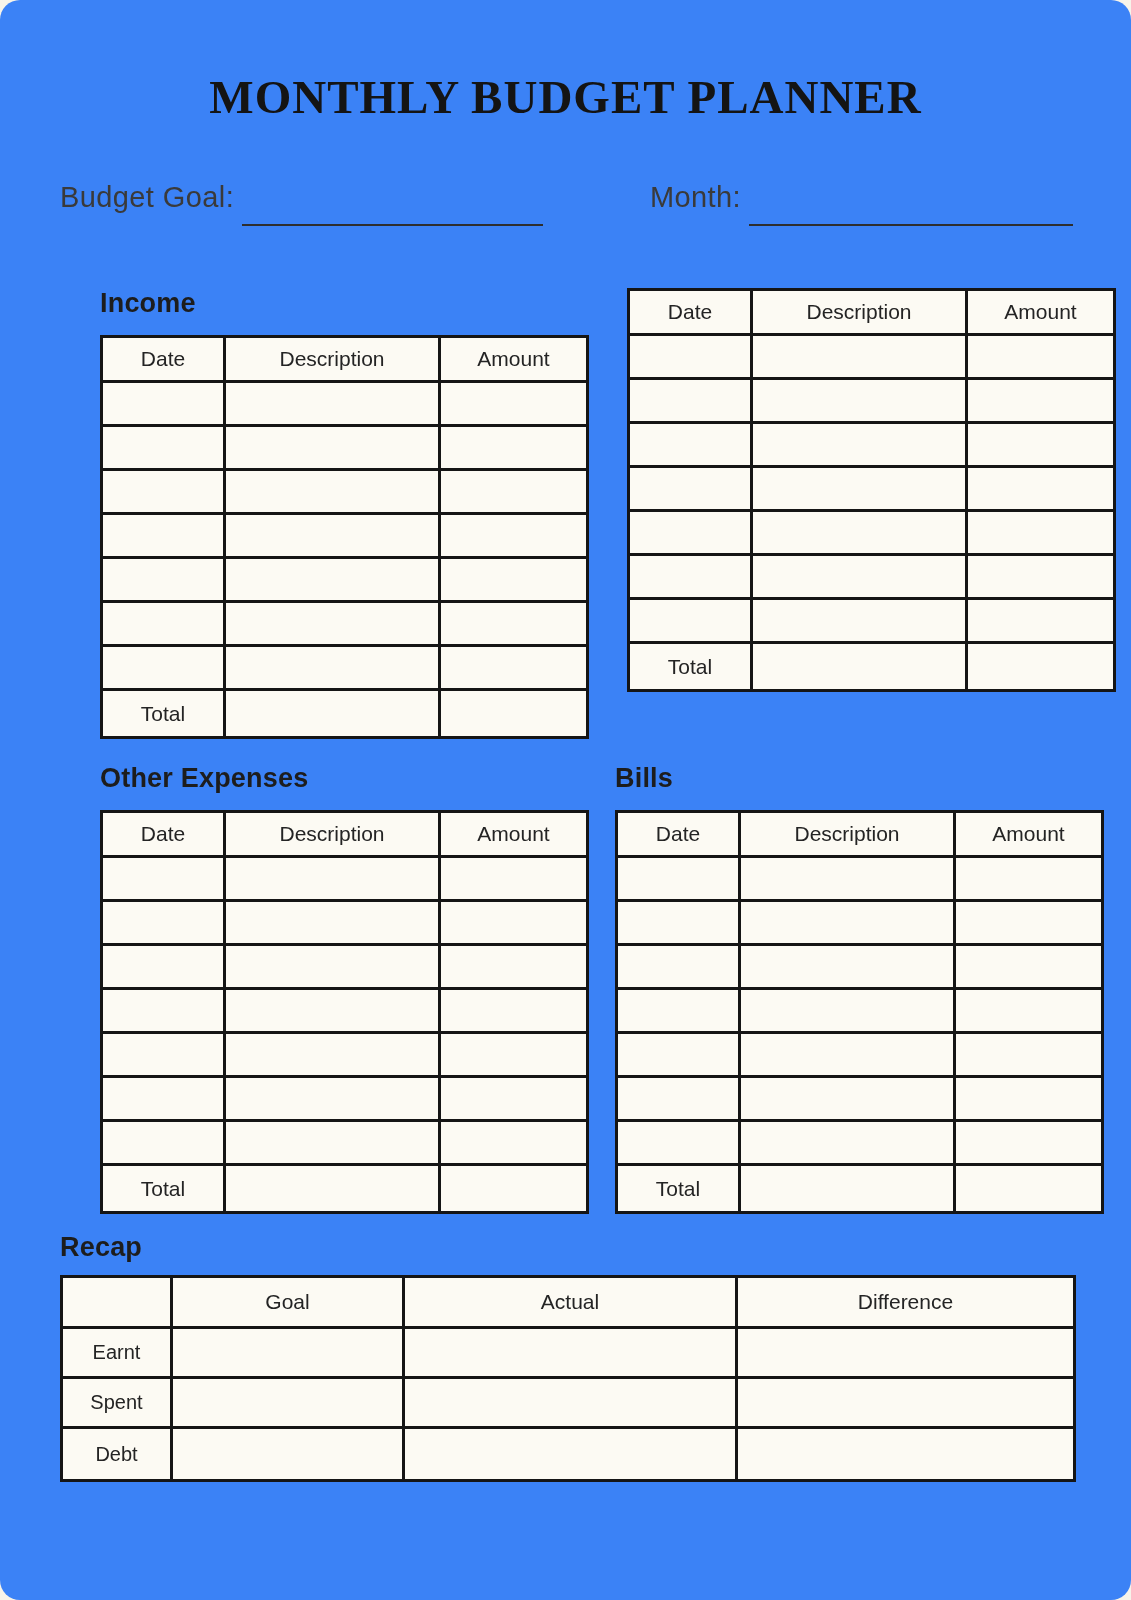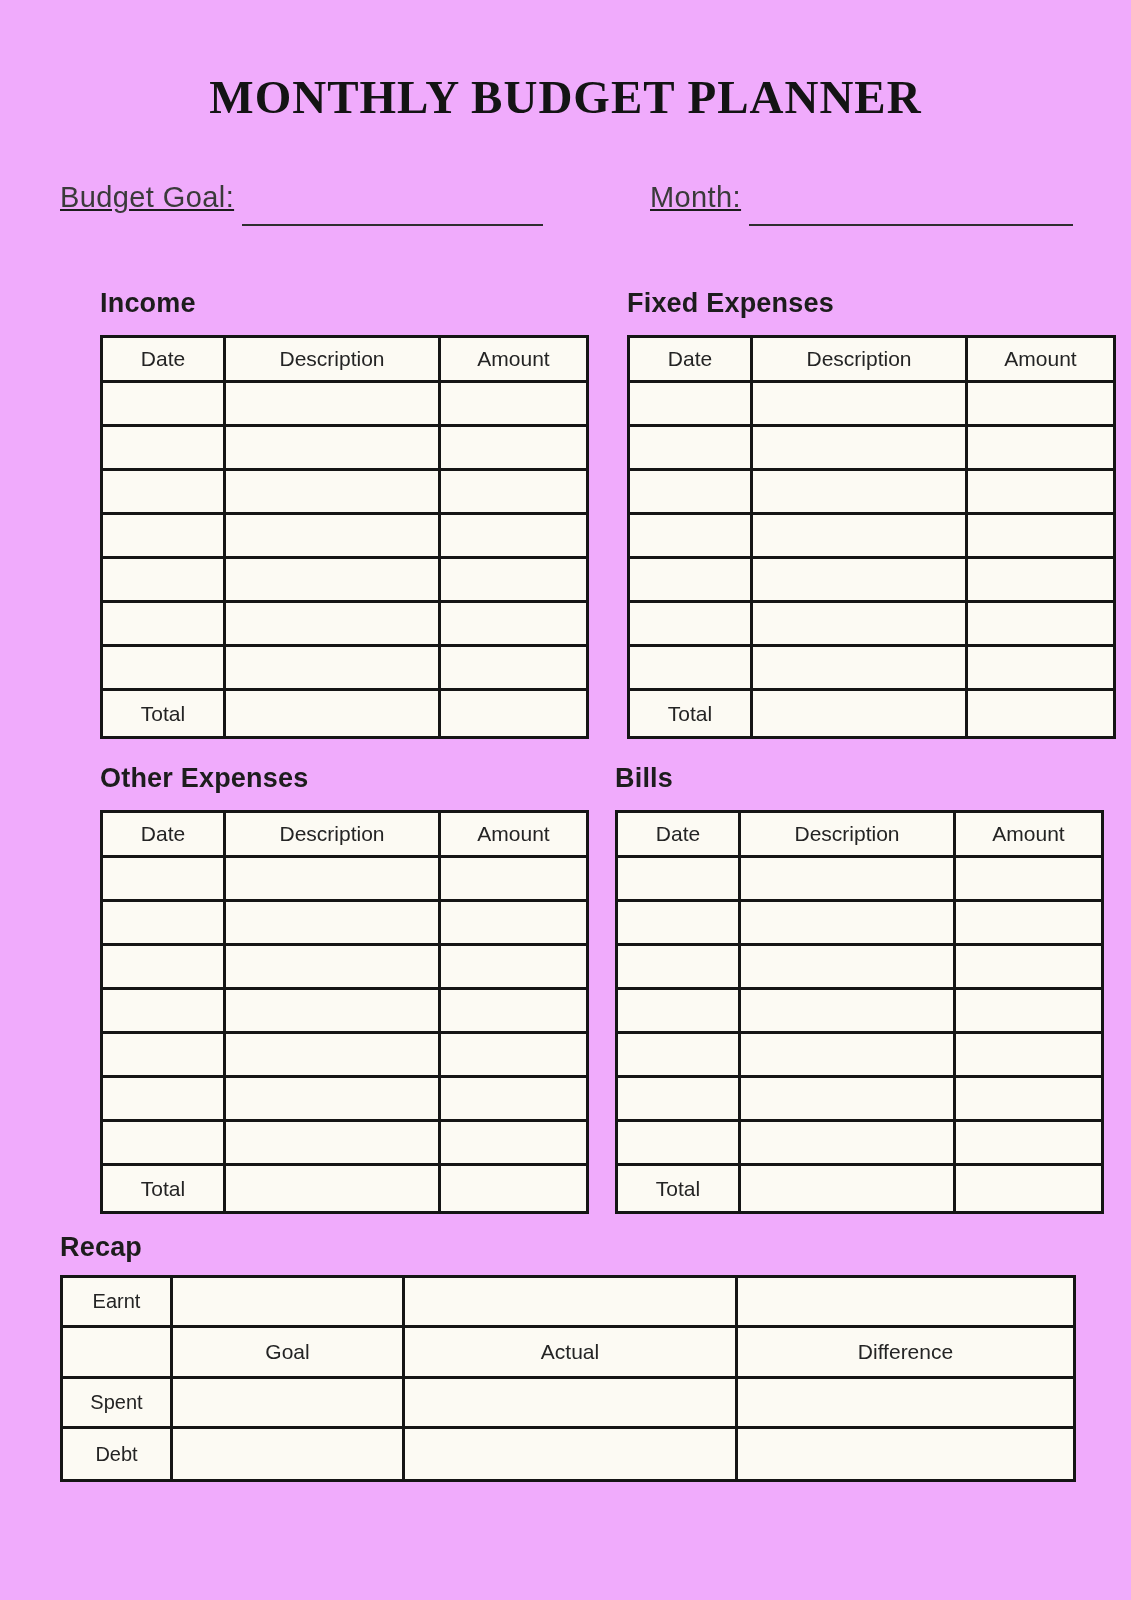--- a/index.html
+++ b/index.html
@@ -1,38 +1,38 @@
 <!DOCTYPE html>
 <html><head>
 <meta charset="utf-8">
 <style>
   html,body{margin:0;padding:0;background:#f7f4ea;}
   .page{
     position:relative;
     width:1131px;height:1600px;
     margin:0 auto;
-    background:#f0abfc;
+    background:#3b82f6;
     overflow:hidden;
     font-family:"Liberation Sans",sans-serif;
     color:#1c1c1c;
+    border-radius:20px;
   }
   h1.title{
     margin:0;padding-top:74px;
     text-align:center;
     font-family:"Liberation Serif",serif;
     font-weight:600;
     font-size:47px;
     letter-spacing:1px;
     line-height:1;
     color:#141414;
   }
   .fields{
     display:flex;align-items:flex-end;
     margin:60px 58px 0 60px;
-    text-decoration:underline;
   }
   .fgroup{display:flex;align-items:flex-end;}
   .g1{width:483px;}
   .fspacer{width:107px;}
   .g2{flex:1;}
   .flabel{
     font-size:29px;line-height:1.15;
     color:#3a3a3a;letter-spacing:.4px;font-weight:400;
     white-space:nowrap;
   }
@@ -175,21 +175,20 @@
             </tr>
             <tr class="total-row">
               <td>Total</td>
               <td></td>
               <td></td>
             </tr>
           </tbody>
         </table>
     </section>
     <section>
-      <h2 class="sec-heading">Fixed Expenses</h2>
       <table class="planner">
           <colgroup>
             <col style="width: 123px;">
             <col style="width: 215px;">
             <col style="width: 145px;">
           </colgroup>
           <tbody>
             <tr>
               <th>Date</th>
               <th>Description</th>
@@ -361,32 +360,32 @@
     <h2 class="sec-heading">Recap</h2>
     <table class="recap-table">
         <colgroup>
           <col style="width: 110px;">
           <col style="width: 232px;">
           <col style="width: 333px;">
           <col style="width: 335px;">
         </colgroup>
         <tbody>
           <tr>
-            <td>Earnt</td>
-            <td></td>
-            <td></td>
-            <td></td>
-          </tr>
-          <tr>
             <th></th>
             <th>Goal</th>
             <th>Actual</th>
             <th>Difference</th>
           </tr>
           <tr>
+            <td>Earnt</td>
+            <td></td>
+            <td></td>
+            <td></td>
+          </tr>
+          <tr>
             <td>Spent</td>
             <td></td>
             <td></td>
             <td></td>
           </tr>
           <tr>
             <td>Debt</td>
             <td></td>
             <td></td>
             <td></td>

